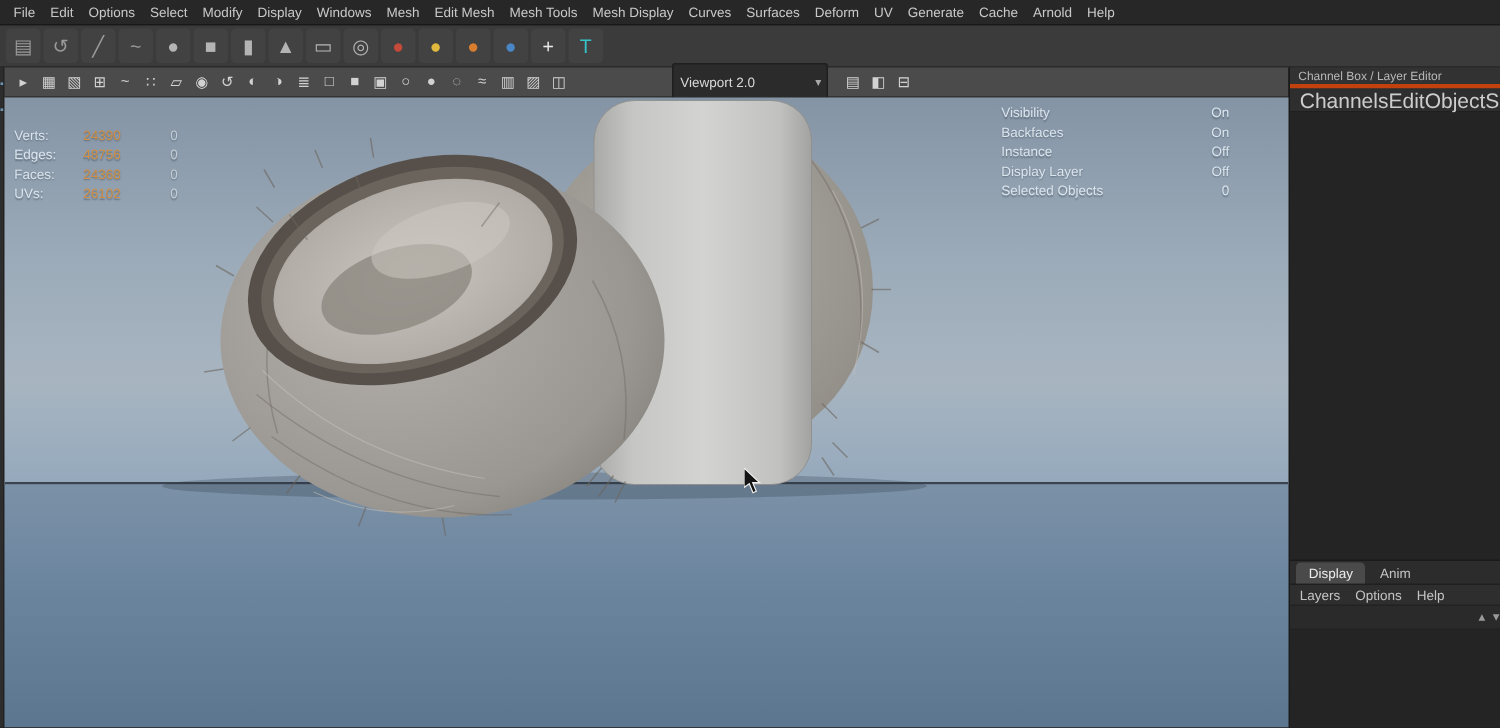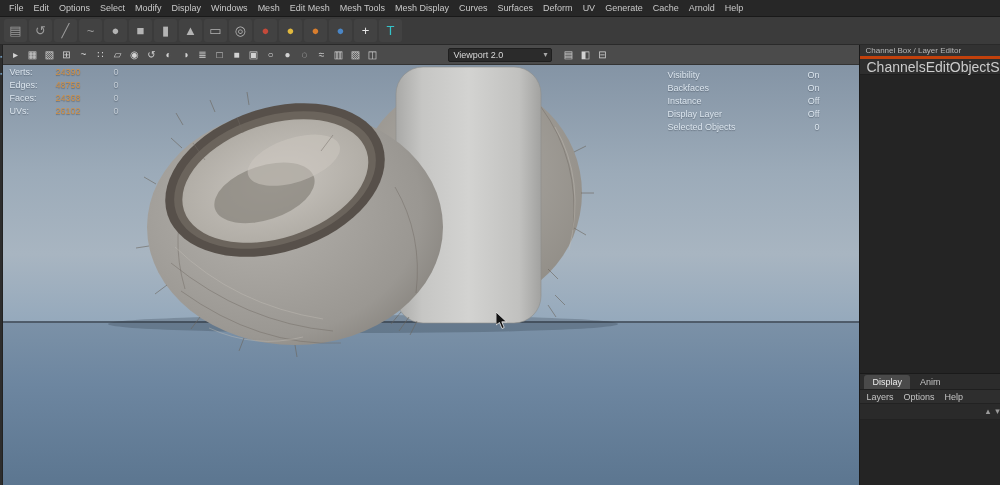--- a/index.html
+++ b/index.html
@@ -31,40 +31,40 @@
   .ss-icon { font-size: 7px; color: #6f95b5; line-height: 1; }
   .vcol { width: 856px; flex: none; display: flex; flex-direction: column; }
   
   .ptoolbar {
     height: 20px; background: #4b4b4b; border-bottom: 1px solid #333;
     display: flex; align-items: center; padding: 0 4px;
   }
   .picons { display: flex; gap: 1px; }
   .picon { width: 16px; height: 16px; display: grid; place-items: center; color: #d2d2d2; font-size: 10px; border-radius: 2px; }
   .pt-dropdown {
-    margin-left: 68px; width: 104px; height: 14px;
+    margin-left: 68px; width: 104px; height: 26px;
     background: #2b2b2b; border: 1px solid #1f1f1f; border-radius: 2px;
     display: flex; align-items: center; justify-content: space-between;
     padding: 0 4px; color: #d8d8d8; font-size: 9px; white-space: nowrap; overflow: hidden;
   }
   .dd-arrow { font-size: 8px; color: #a8a8a8; }
   .picons.right { margin-left: 8px; }
   
   .viewport {
     position: relative; flex: 1; overflow: hidden;
     background: linear-gradient(180deg,
       #8494a5 0%, #9cabb9 26%, #a8b5c1 45%, #95a9bc 61.2%,
       #7b91a7 61.5%, #6d86a0 76%, #5c7690 100%);
   }
   svg.scene { position: absolute; inset: 0; }
   svg.scene .spike  { stroke: #6b655e; stroke-width: 1;   opacity: .6;  fill: none; }
   svg.scene .fiber-d{ stroke: #6f6962; stroke-width: 1;   opacity: .45; fill: none; }
   svg.scene .fiber-l{ stroke: #c6c1ba; stroke-width: .8;  opacity: .5;  fill: none; }
   .hud { position: absolute; font-size: 9px; text-shadow: 0 1px 1px rgba(20,30,40,.35); }
-  .hud-left { left: 6px; top: 0; }
+  .hud-left { left: 6px; top: 18px; }
   .hud-left .hud-row { display: flex; height: 13px; align-items: center; }
   .hl  { width: 46px; color: #dbe5ee; }
   .hv1 { width: 58px; color: #cf8f45; }
   .hv2 { color: #c3ccd5; }
   .hud-right { right: 40px; top: 3px; width: 152px; }
   .hud-right .hud-row { display: flex; justify-content: space-between; height: 13px; align-items: center; color: #dbe5ee; }
   .cursor { position: absolute; left: 493px; top: 247px; width: 12px; height: 18px; }
   
   .rpanel { flex: 1; background: #262626; border-left: 1px solid #1a1a1a; display: flex; flex-direction: column; }
   .rp-title {

